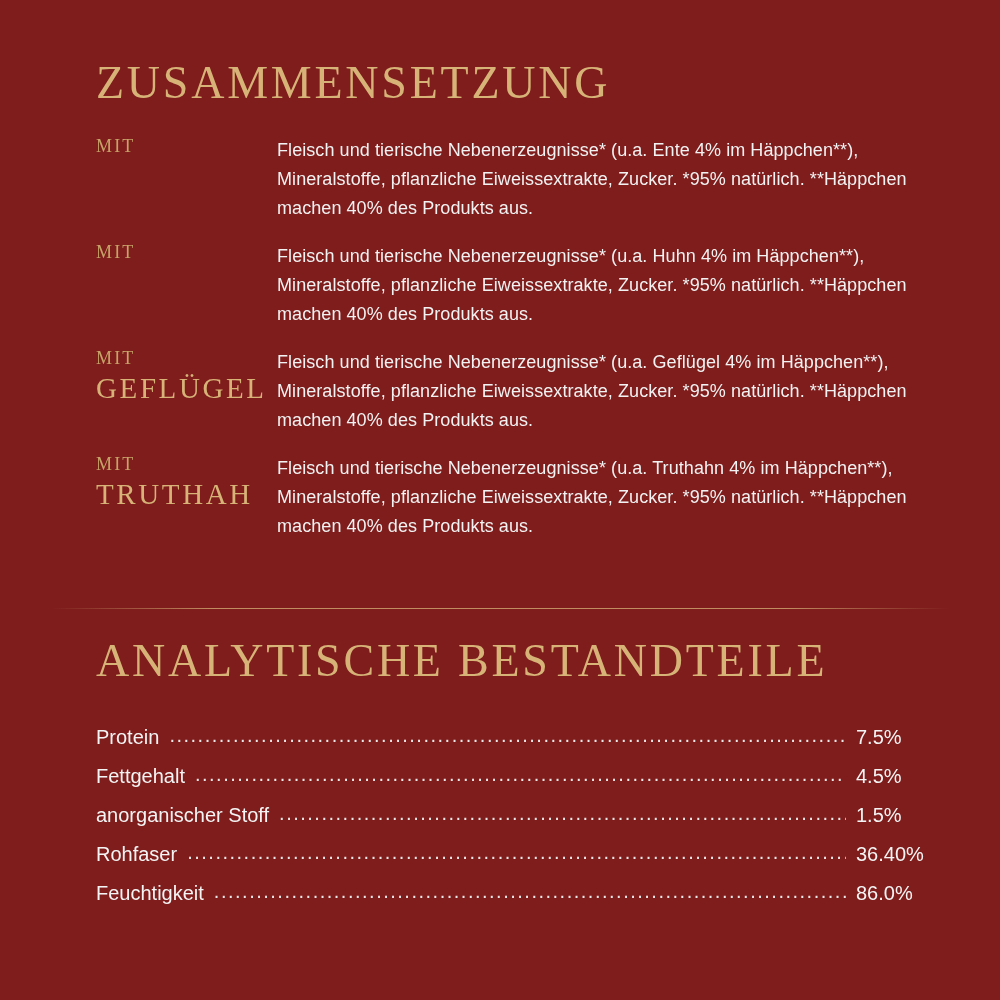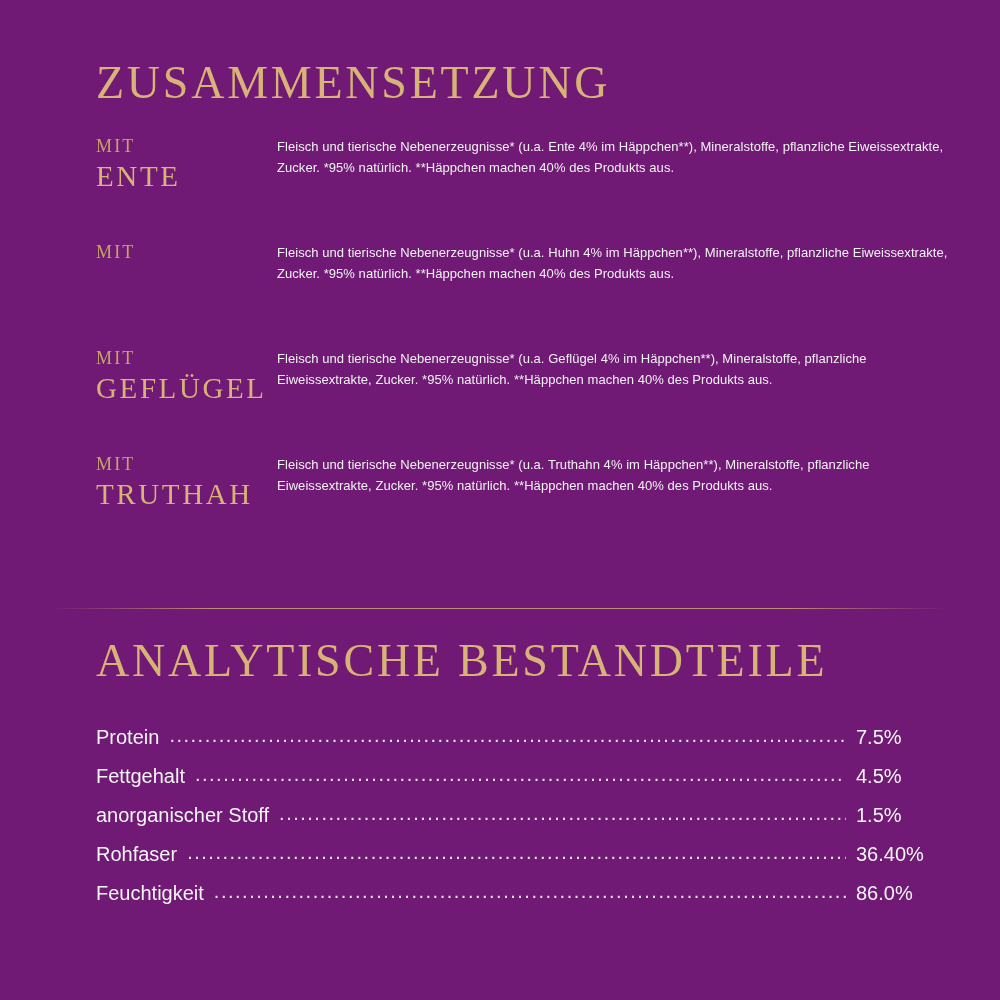--- a/index.html
+++ b/index.html
@@ -11,21 +11,21 @@
     width: 1000px;
     height: 1000px;
     overflow: hidden;
     font-family: "Liberation Sans", sans-serif;
     color: #ffffff;
   }
   .page {
     position: relative;
     width: 1000px;
     height: 1000px;
-    background: #701a75;
+    background: #7f1d1d;
   }
 
   
   .section-composition {
     position: absolute;
     left: 0;
     top: 0;
     width: 1000px;
   }
   .heading {
@@ -73,21 +73,21 @@
     letter-spacing: 0.09em;
     line-height: 1.25;
     display: block;
     white-space: nowrap;
   }
   .variant-desc {
     position: absolute;
     left: 277px;
     top: 0;
     width: 672px;
-    font-size: 13px;
+    font-size: 18px;
     line-height: 1.62;
     color: #f2f2f2;
     letter-spacing: 0.004em;
   }
 
   
   .divider {
     position: absolute;
     left: 52px;
     top: 608px;
@@ -144,21 +144,20 @@
 <div class="page">
 
   <div class="section-composition">
     <div class="heading heading-composition">ZUSAMMENSETZUNG</div>
 
     <div class="variant-list">
 
       <div class="variant-row">
         <div class="variant-label">
           <span class="variant-mit">MIT</span>
-          <span class="variant-name">ENTE</span>
         </div>
         <div class="variant-desc">Fleisch und tierische Nebenerzeugnisse* (u.a. Ente 4% im Häppchen**), Mineralstoffe, pflanzliche Eiweissextrakte, Zucker. *95% natürlich. **Häppchen machen 40% des Produkts aus.</div>
       </div>
 
       <div class="variant-row">
         <div class="variant-label">
           <span class="variant-mit">MIT</span>
         </div>
         <div class="variant-desc">Fleisch und tierische Nebenerzeugnisse* (u.a. Huhn 4% im Häppchen**), Mineralstoffe, pflanzliche Eiweissextrakte, Zucker. *95% natürlich. **Häppchen machen 40% des Produkts aus.</div>
       </div>

